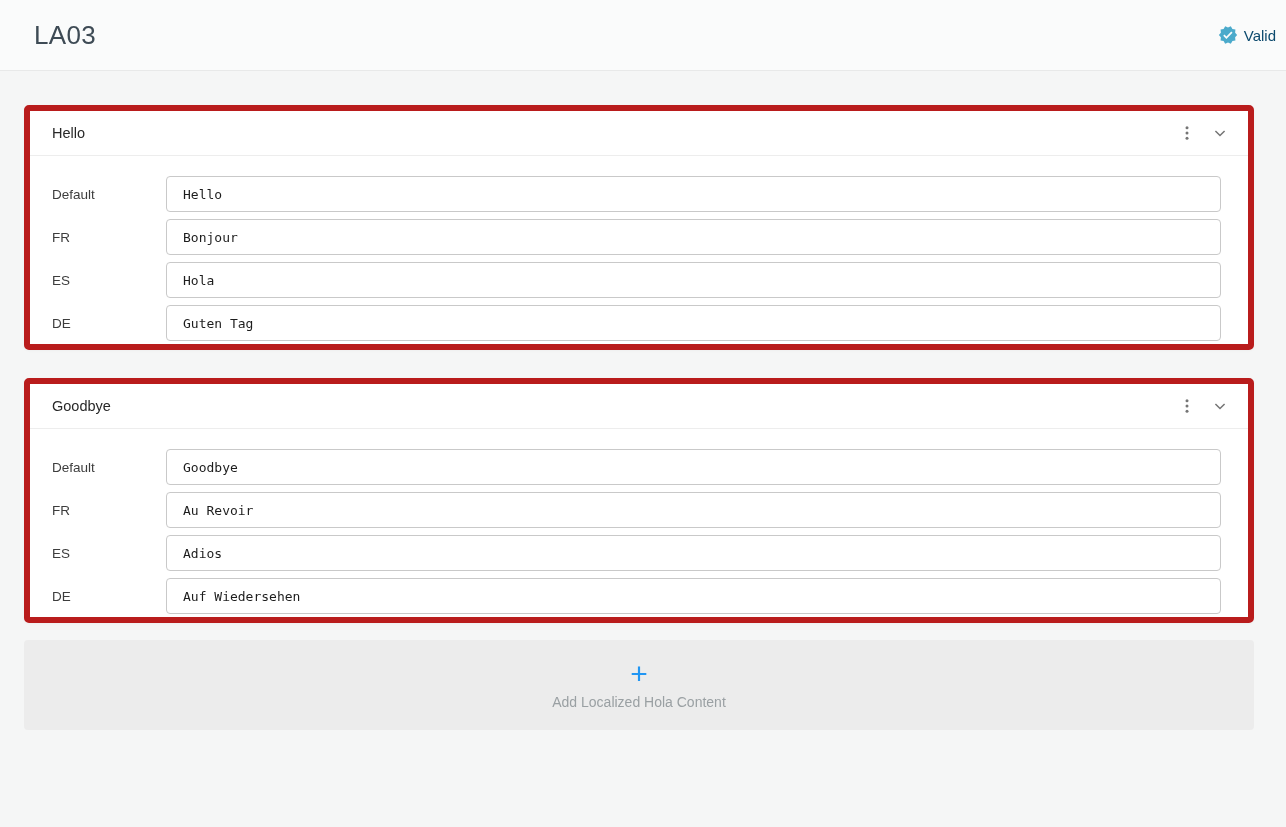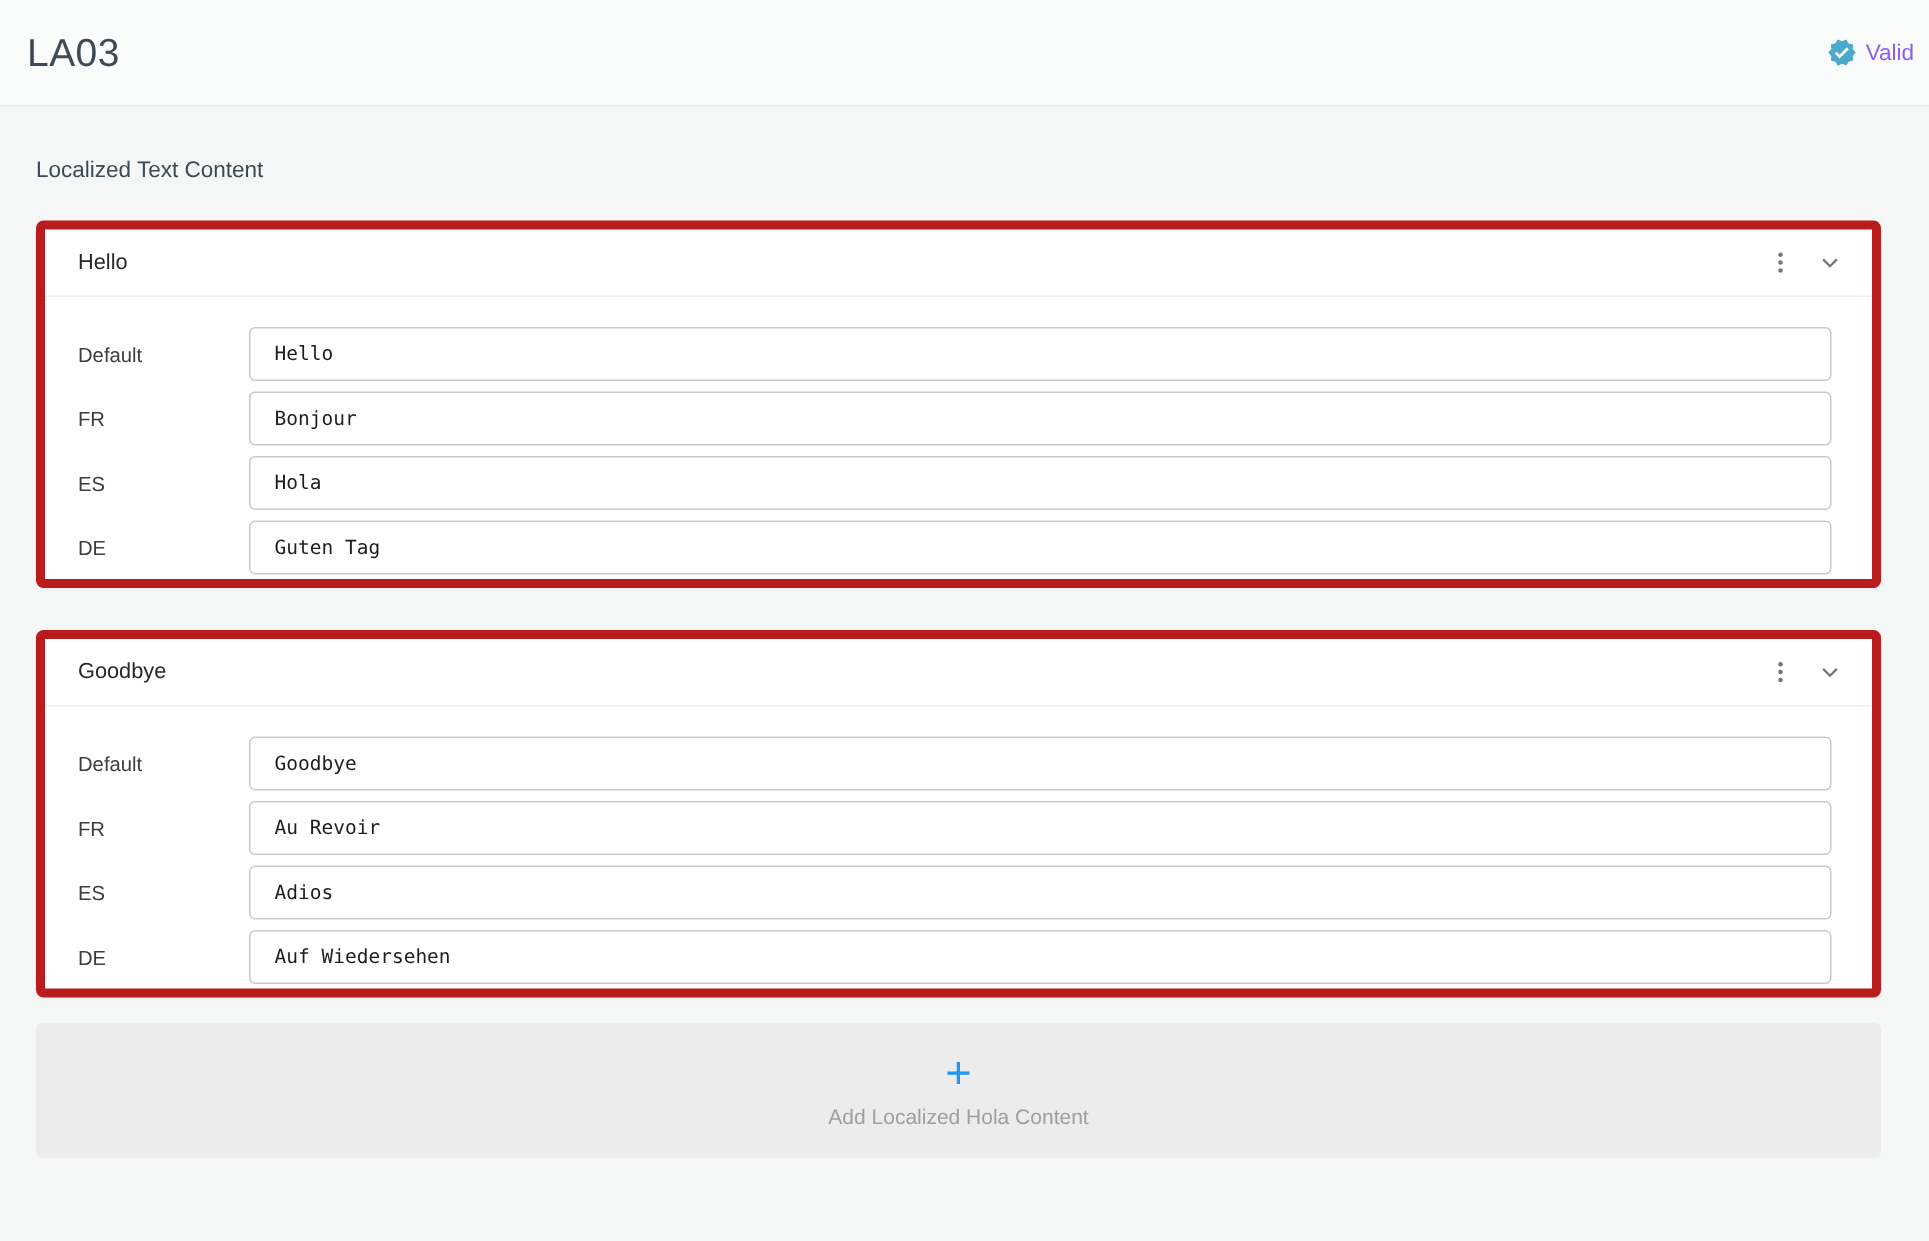--- a/index.html
+++ b/index.html
@@ -17,33 +17,33 @@
   .topbar {
     height: 71px;
     display: flex;
     align-items: center;
     justify-content: space-between;
     padding: 0 10px 0 18px;
     background: #fafbfb;
     border-bottom: 1px solid #e8e9e9;
   }
   .page-title {
-    margin: 0;
+    margin: 16px;
     font-size: 26px;
     font-weight: 400;
     color: #3e4b55;
     letter-spacing: 0.3px;
   }
   .status-badge {
     display: flex;
     align-items: center;
     gap: 6px;
     font-size: 15px;
     font-weight: 500;
-    color: #8b5cf6;
+    color: #0c4a6e;
   }
   .verified-icon { display: block; color: #4BAACB; }
 
   
   .content { padding: 34px 32px 20px 24px; }
   .section-title {
     font-size: 15px;
     color: #3c4a55;
     margin: 0 0 25px 0;
   }
@@ -132,21 +132,20 @@
   <h1 class="page-title">LA03</h1>
   <div class="status-badge">
     <svg class="verified-icon" width="20" height="20" viewBox="0 0 24 24" fill="currentColor" aria-hidden="true">
       <path d="M23 12l-2.44-2.79.34-3.69-3.61-.82-1.89-3.2L12 2.96 8.6 1.5 6.71 4.69 3.1 5.5l.34 3.7L1 12l2.44 2.79-.34 3.7 3.61.82 1.89 3.19 3.4-1.47 3.4 1.46 1.89-3.19 3.61-.82-.34-3.69L23 12zm-12.91 4.72l-3.8-3.81 1.48-1.48 2.32 2.33 5.85-5.87 1.48 1.48-7.33 7.35z"></path>
     </svg>
     <span>Valid</span>
   </div>
 </header>
 
 <main class="content">
-  <div class="section-title">Localized Text Content</div>
 
   <div id="cards">
   <section class="card">
     <div class="card-header">
       <span class="card-title">Hello</span>
       <div class="card-actions">
         <button class="icon-btn">
           <svg width="18" height="18" viewBox="0 0 24 24" fill="currentColor" aria-hidden="true">
             <circle cx="12" cy="5" r="2"></circle>
                 <circle cx="12" cy="12" r="2"></circle>

